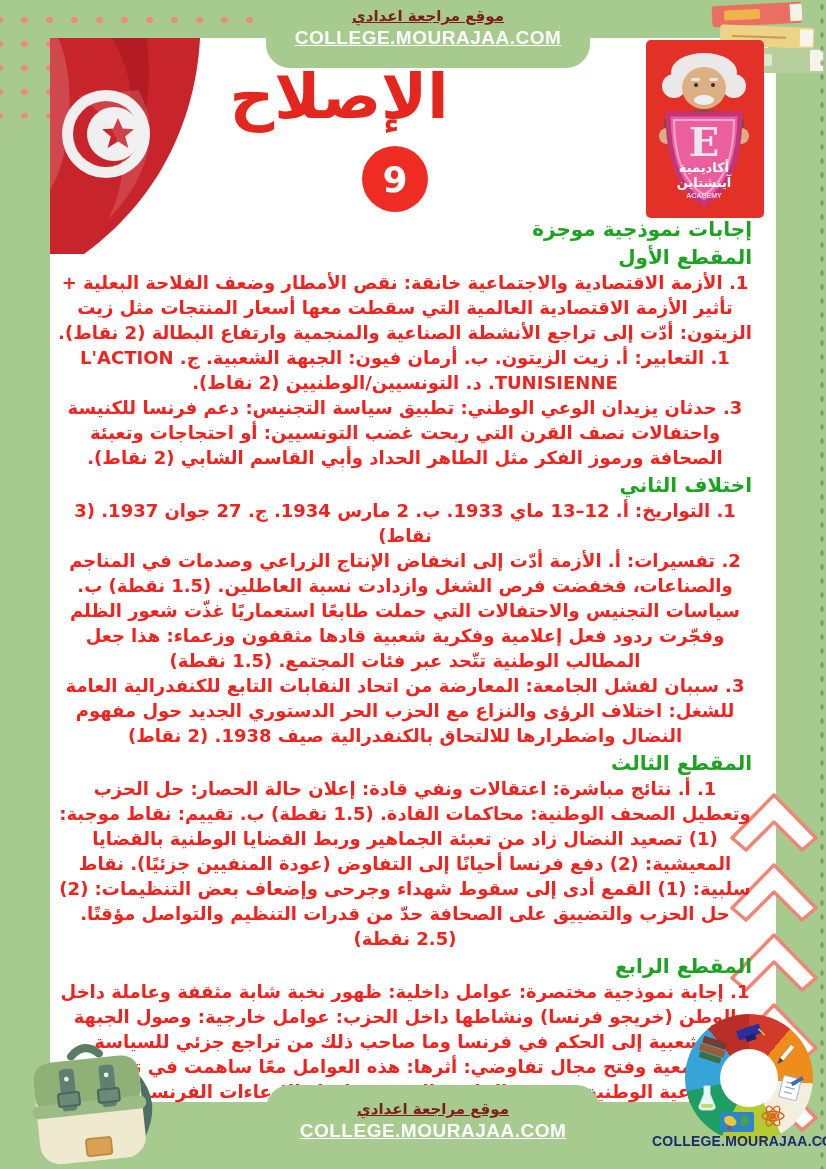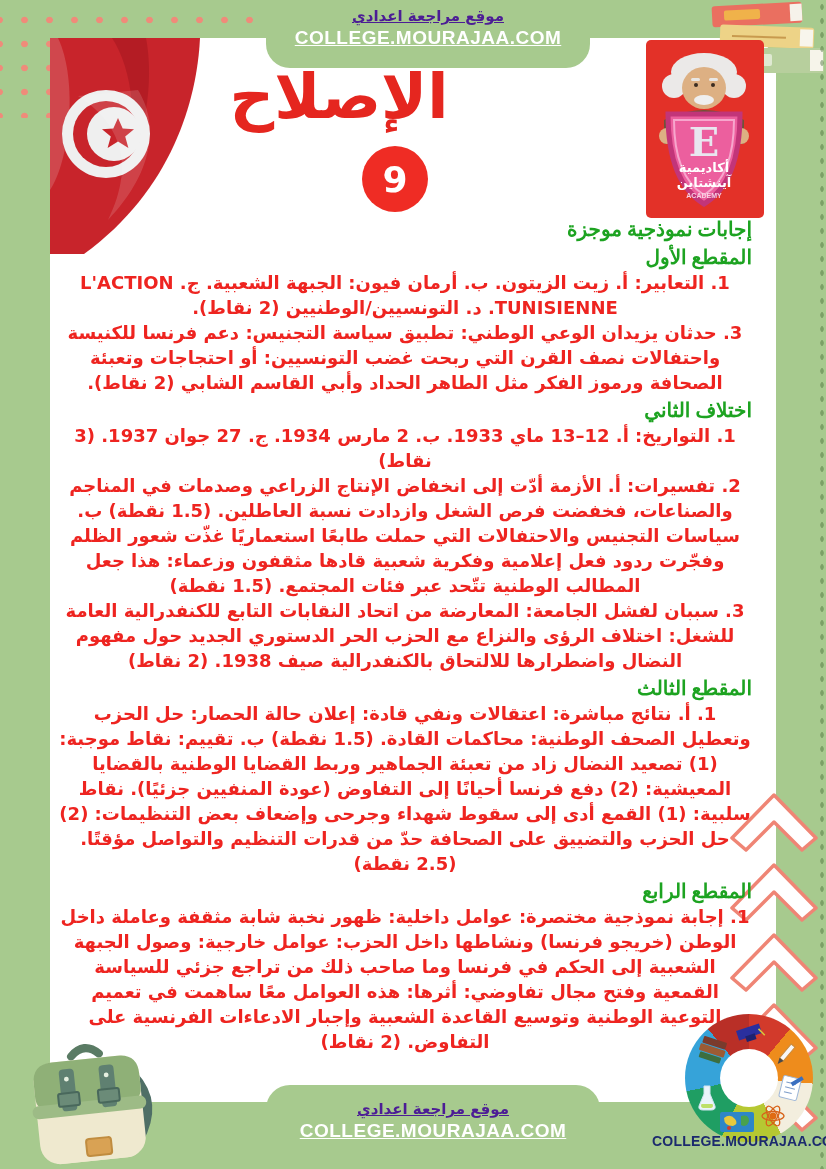--- a/index.html
+++ b/index.html
@@ -13,33 +13,33 @@
     background-image:radial-gradient(rgba(70,110,55,.45) 1.4px,rgba(0,0,0,0) 2px);
     background-size:8px 14px;}
   
   .panel{position:absolute;left:50px;top:38px;width:726px;height:1064px;background:#ffffff;
          border-radius:30px;z-index:1;}
   
   .tab{position:absolute;background:#a7ca8e;z-index:4;display:flex;flex-direction:column;
        align-items:center;justify-content:flex-start;}
   .tab.header{left:266px;top:0;width:324px;height:62px;border-radius:0 0 24px 24px;padding-top:6px;}
   .tab.footer{left:266px;top:1085px;width:334px;height:84px;border-radius:24px 24px 0 0;padding-top:14px;}
-  .site-ar{color:#4c1d95;font-weight:bold;font-size:15px;text-decoration:underline;line-height:20px;}
+  .site-ar{color:#7f1d1d;font-weight:bold;font-size:15px;text-decoration:underline;line-height:20px;}
   .site-domain{color:#fff;font-weight:bold;font-size:19px;text-decoration:underline;
                letter-spacing:.5px;line-height:24px;font-family:"Liberation Sans",sans-serif;}
   
   .doc-title{position:absolute;left:0;top:66px;width:678px;text-align:center;z-index:3;
              color:#e5261f;font-size:62px;font-weight:bold;line-height:1;}
   .num-badge{position:absolute;left:362px;top:146px;width:66px;height:66px;border-radius:50%;
              background:#ef2c24;color:#fff;font-size:36px;font-weight:bold;z-index:3;
              display:flex;align-items:center;justify-content:center;}
   
   .content{position:absolute;left:58px;top:214px;width:694px;z-index:3;direction:rtl;
            font-weight:bold;color:#ee2420;font-size:18px;line-height:25px;}
-  .heading{color:#1da321;font-size:20px;line-height:26px;text-align:right;margin-top:2px;font-family:Liberation Serif, serif;}
+  .heading{color:#1da321;font-size:20px;line-height:26px;text-align:right;margin-top:2px;}
   .para{margin:0;text-align:center;}
   
   .chevrons{position:absolute;right:4px;top:786px;z-index:2;}
   
   .flag{position:absolute;left:50px;top:38px;z-index:3;}
   
   .books{position:absolute;left:694px;top:0;z-index:2;}
   
   .logo{position:absolute;left:646px;top:40px;width:118px;height:178px;background:#e33128;
         border-radius:5px;z-index:3;}
@@ -133,20 +133,21 @@
       <path d="M6 192 L48 149 L90 192 L76 204 L48 176 L20 204 Z"></path>
       <path d="M6 262 L48 219 L90 262 L76 274 L48 246 L20 274 Z"></path>
       <path d="M6 332 L48 289 L90 332 L76 344 L48 316 L20 344 Z"></path>
     </g>
   </svg>
 
   <div class="content">
     <div class="heading">إجابات نموذجية موجزة</div>
 
     <div class="heading">المقطع الأول</div>
+    <p class="para">1. الأزمة الاقتصادية والاجتماعية خانقة: نقص الأمطار وضعف الفلاحة البعلية + تأثير الأزمة الاقتصادية العالمية التي سقطت معها أسعار المنتجات مثل زيت الزيتون: أدّت إلى تراجع الأنشطة الصناعية والمنجمية وارتفاع البطالة (2 نقاط).</p>
     <p class="para">1. التعابير: أ. زيت الزيتون. ب. أرمان فيون: الجبهة الشعبية. ج. L'ACTION TUNISIENNE. د. التونسيين/الوطنيين (2 نقاط).</p>
     <p class="para">3. حدثان يزيدان الوعي الوطني: تطبيق سياسة التجنيس: دعم فرنسا للكنيسة واحتفالات نصف القرن التي ربحت غضب التونسيين: أو احتجاجات وتعبئة الصحافة ورموز الفكر مثل الطاهر الحداد وأبي القاسم الشابي (2 نقاط).</p>
 
     <div class="heading">اختلاف الثاني</div>
     <p class="para">1. التواريخ: أ. 12–13 ماي 1933. ب. 2 مارس 1934. ج. 27 جوان 1937. (3 نقاط)</p>
     <p class="para">2. تفسيرات: أ. الأزمة أدّت إلى انخفاض الإنتاج الزراعي وصدمات في المناجم والصناعات، فخفضت فرص الشغل وازدادت نسبة العاطلين. (1.5 نقطة) ب. سياسات التجنيس والاحتفالات التي حملت طابعًا استعماريًا غذّت شعور الظلم وفجّرت ردود فعل إعلامية وفكرية شعبية قادها مثقفون وزعماء: هذا جعل المطالب الوطنية تتّحد عبر فئات المجتمع. (1.5 نقطة)</p>
     <p class="para">3. سببان لفشل الجامعة: المعارضة من اتحاد النقابات التابع للكنفدرالية العامة للشغل: اختلاف الرؤى والنزاع مع الحزب الحر الدستوري الجديد حول مفهوم النضال واضطرارها للالتحاق بالكنفدرالية صيف 1938. (2 نقاط)</p>
 
     <div class="heading">المقطع الثالث</div>
     <p class="para">1. أ. نتائج مباشرة: اعتقالات ونفي قادة: إعلان حالة الحصار: حل الحزب وتعطيل الصحف الوطنية: محاكمات القادة. (1.5 نقطة) ب. تقييم: نقاط موجبة: (1) تصعيد النضال زاد من تعبئة الجماهير وربط القضايا الوطنية بالقضايا المعيشية: (2) دفع فرنسا أحيانًا إلى التفاوض (عودة المنفيين جزئيًا). نقاط سلبية: (1) القمع أدى إلى سقوط شهداء وجرحى وإضعاف بعض التنظيمات: (2) حل الحزب والتضييق على الصحافة حدّ من قدرات التنظيم والتواصل مؤقتًا. (2.5 نقطة)</p>

